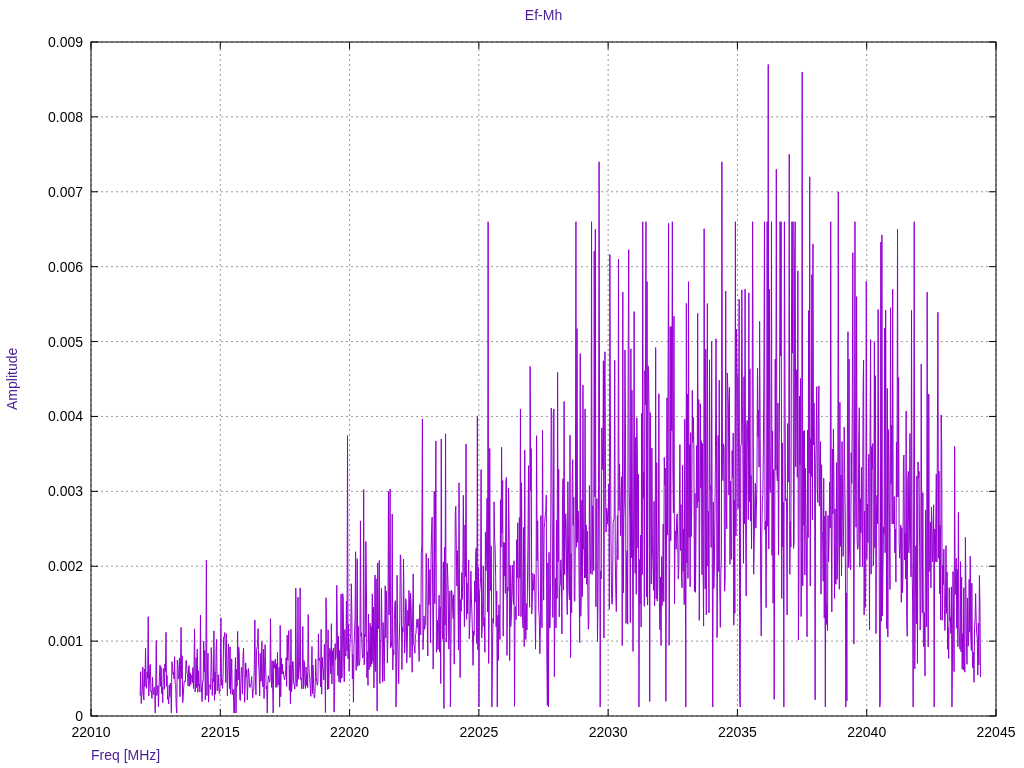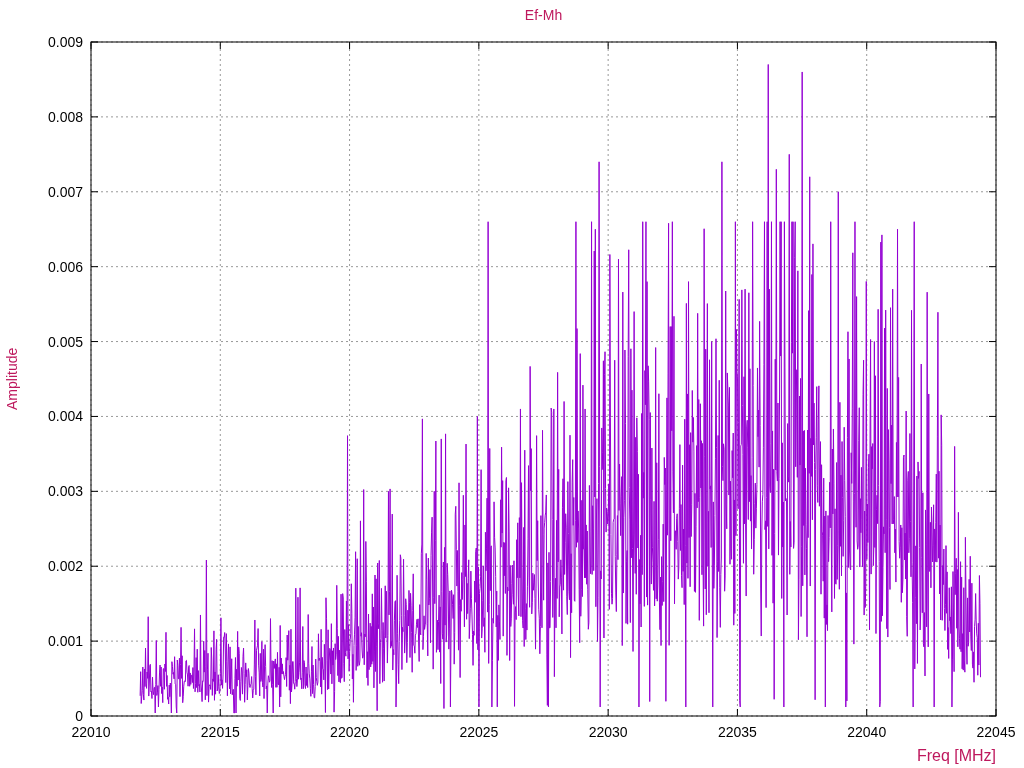--- a/index.html
+++ b/index.html
@@ -1,21 +1,21 @@
 <!DOCTYPE html>
 <html><head>
 <meta charset="utf-8">
 <style>
   html,body{margin:0;padding:0;background:#fff;}
   #screen{position:relative;width:1024px;height:768px;background:#ffffff;
-          font-family:"Liberation Sans",sans-serif;color:#be185d;overflow:hidden;}
+          font-family:"Liberation Sans",sans-serif;color:#4c1d95;overflow:hidden;}
   .chart-title{position:absolute;left:91px;top:7px;width:905px;text-align:center;
                font-size:14px;}
-  .xlabel{position:absolute;left:91px;top:747px;width:905px;text-align:right;
-          font-size:16px;}
+  .xlabel{position:absolute;left:91px;top:747px;width:905px;text-align:left;
+          font-size:14px;}
   .ylabel{position:absolute;left:4px;top:42px;height:674px;width:22px;
           writing-mode:vertical-rl;transform:rotate(180deg);text-align:center;
           font-size:14px;}
   svg{position:absolute;left:0;top:0;}
   svg text{font-family:"Liberation Sans",sans-serif;}
 </style>
 </head>
 <body>
 
 <div id="screen">

